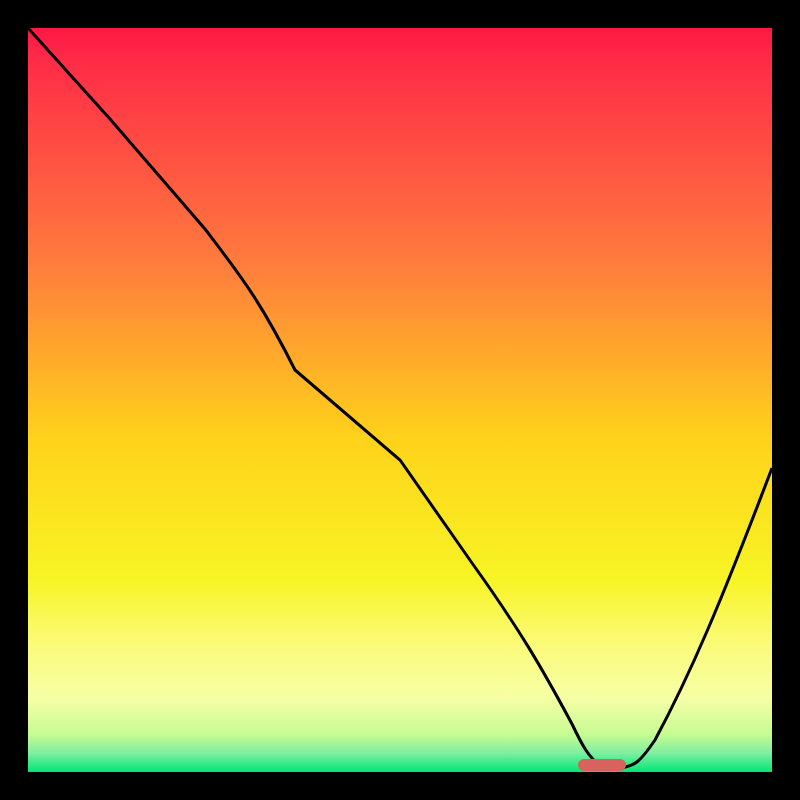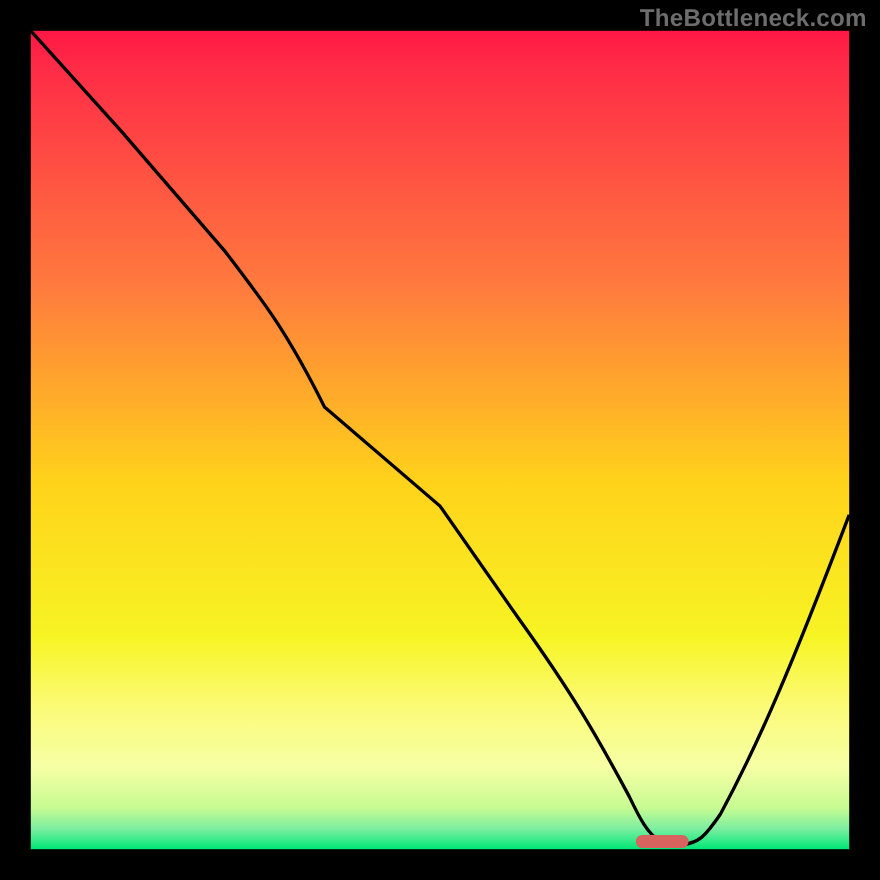--- a/index.html
+++ b/index.html
@@ -65,14 +65,13 @@
              L 472 563
              C 520 630, 542 668, 572 724
              C 582 745, 589 758, 600 765
              L 620 768
              C 635 766, 640 762, 655 740
              C 690 675, 720 605, 772 468"></path>
 
     <rect x="578" y="759" width="48" height="12" rx="6" ry="6" fill="#d7625e"></rect>
   </svg>
 
-  <div class="watermark">TheBottleneck.com</div>
 </div>
 
 </body></html>

